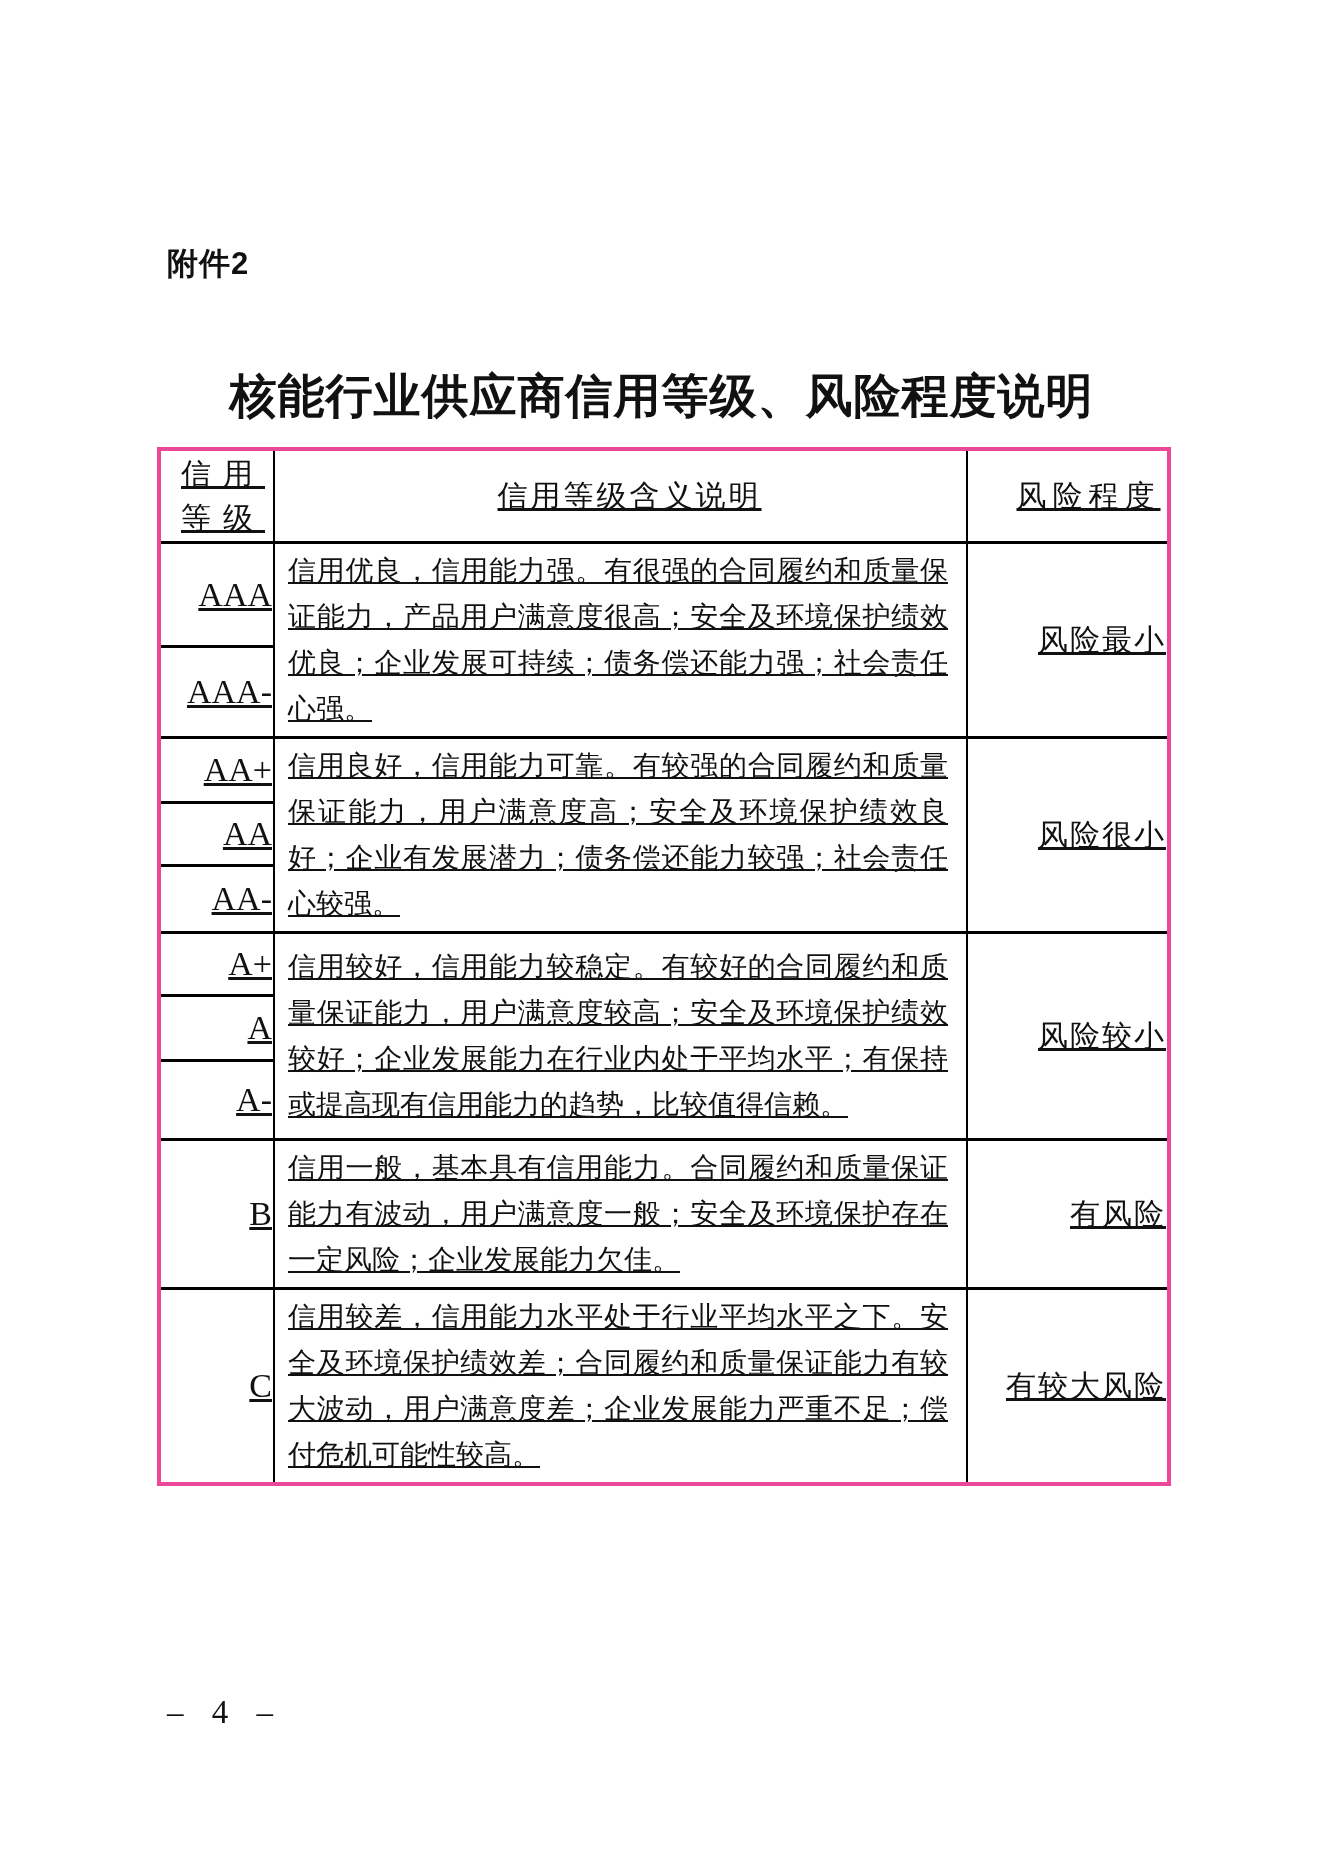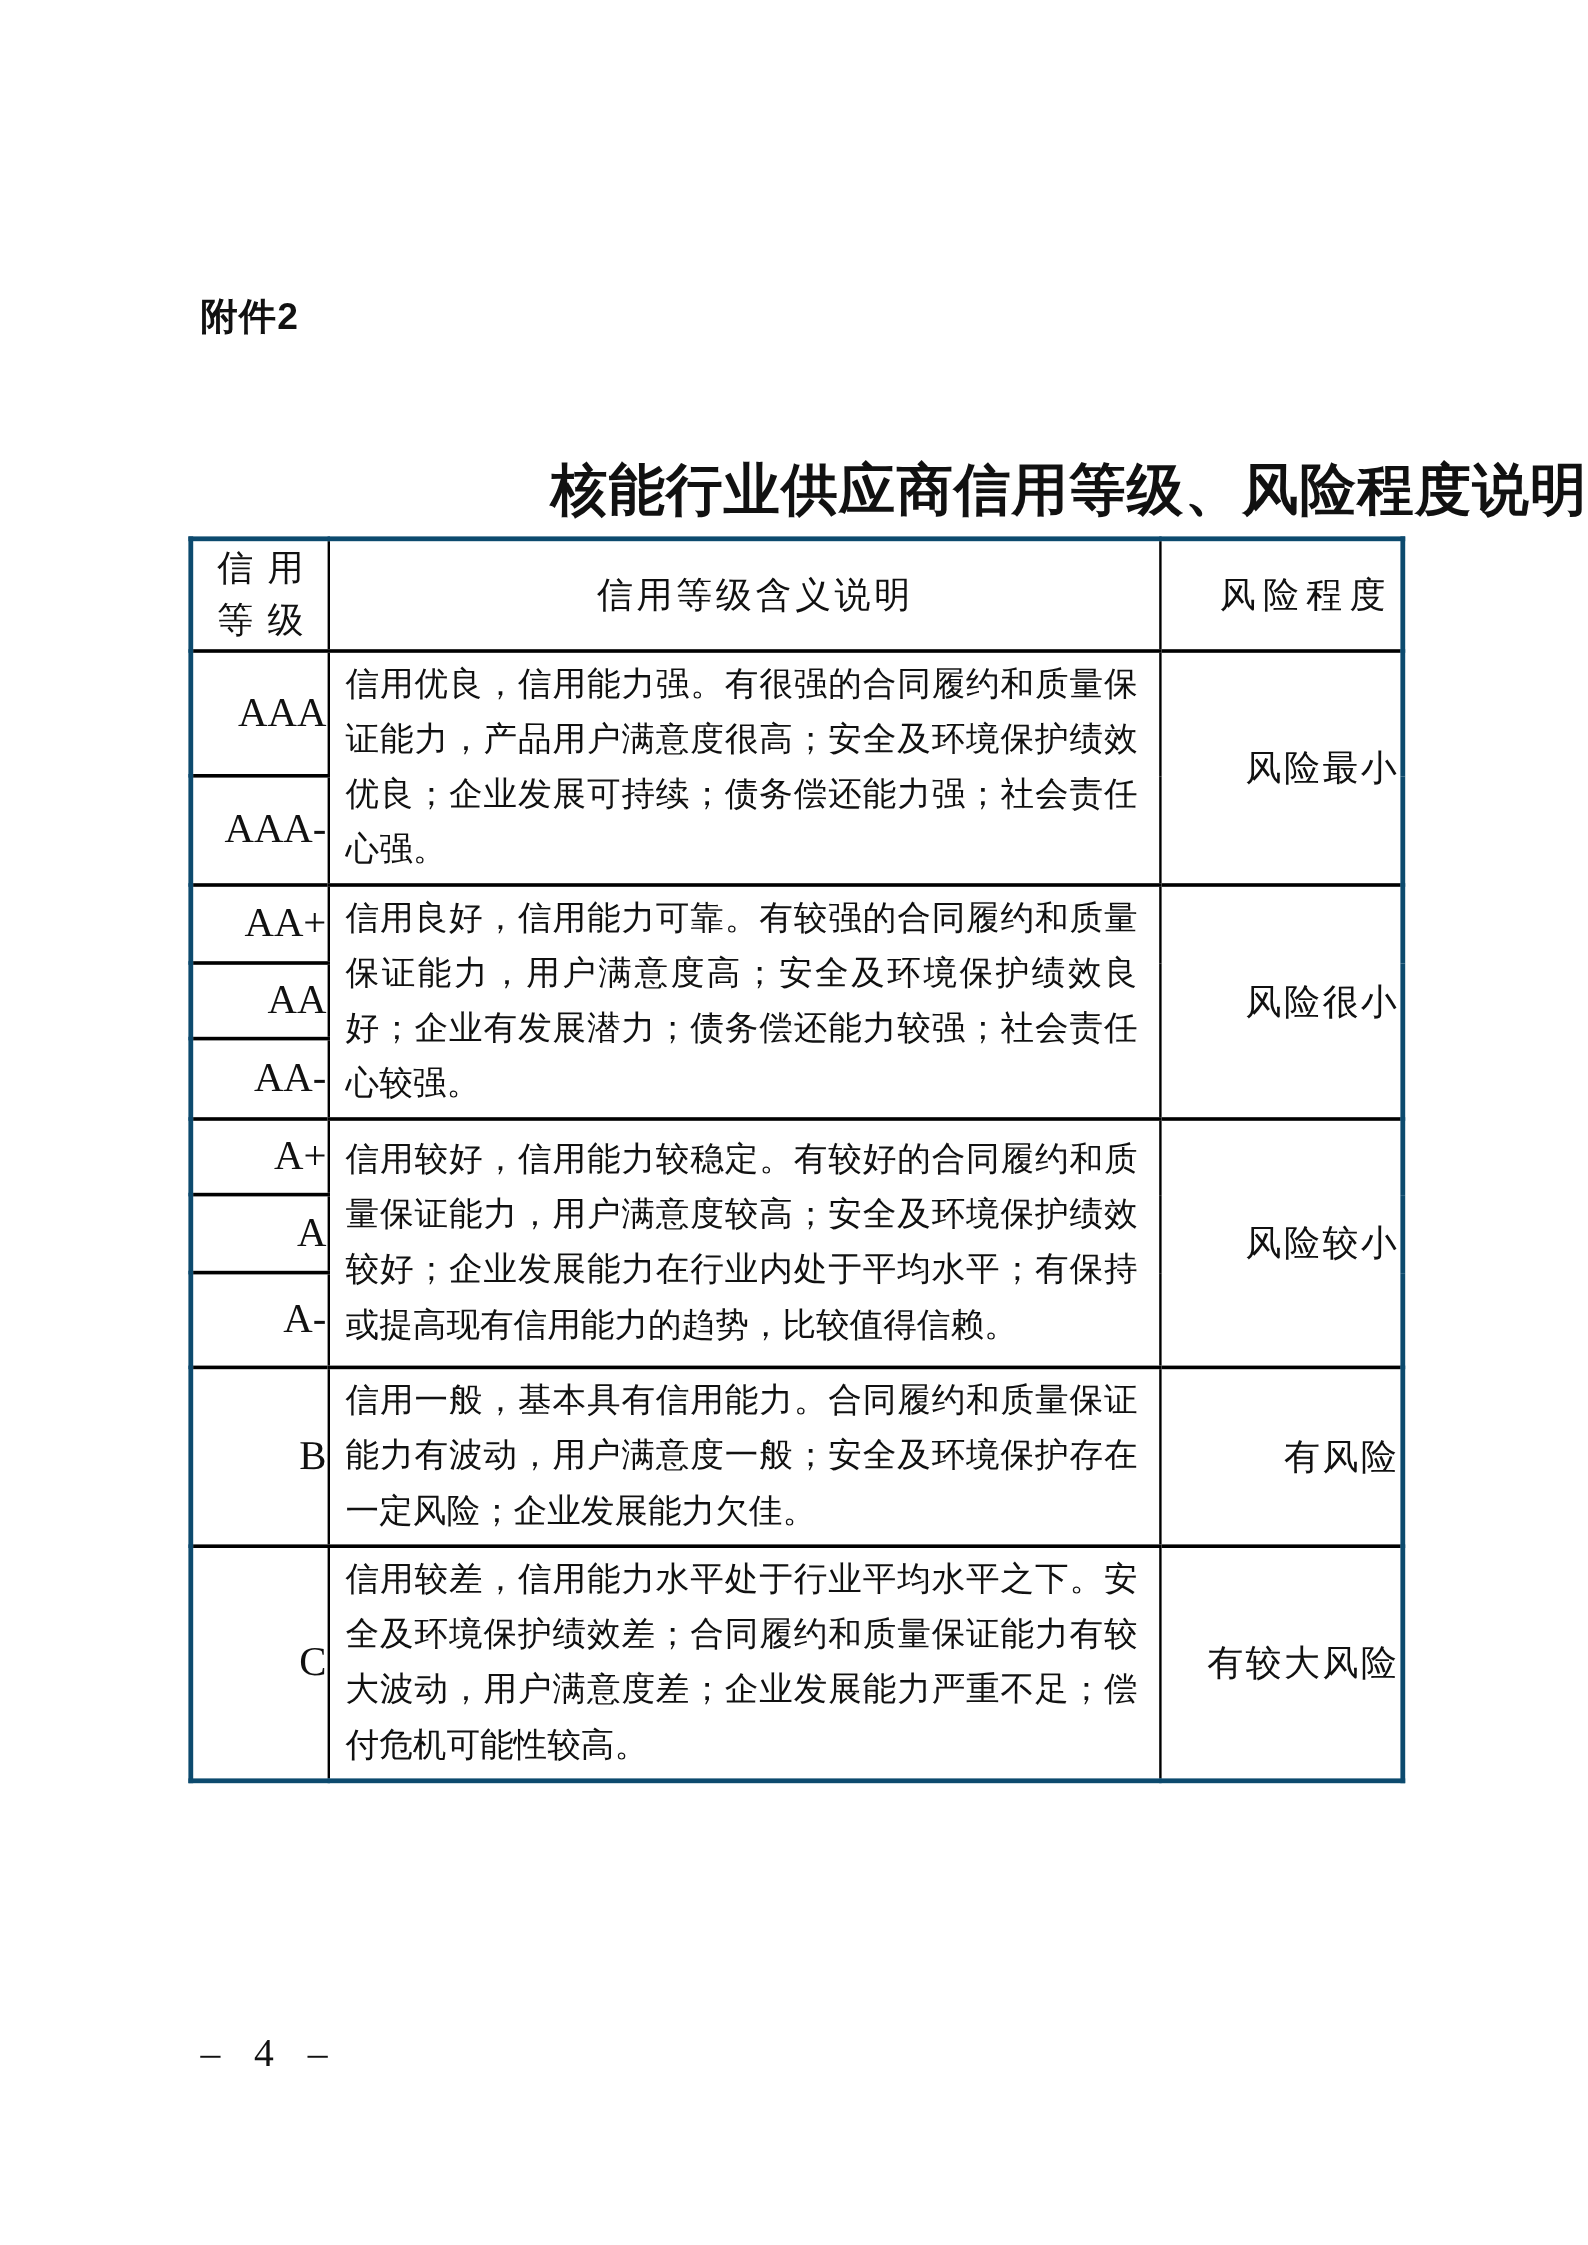--- a/index.html
+++ b/index.html
@@ -19,38 +19,39 @@
     top: 243px;
     font-size: 31px;
     font-weight: 600;
     font-family: "Liberation Sans", "DejaVu Sans", sans-serif;
     letter-spacing: 1px;
   }
 
   .doc-title {
     position: absolute;
     left: 0;
-    top: 377px;
+    top: 365px;
     width: 100%;
-    text-align: right;
+    text-align: center;
     font-size: 47px;
     font-weight: 700;
     font-family: "Liberation Serif", "DejaVu Serif", serif;
     letter-spacing: 1px;
     margin: 0;
   }
 
   table.rating-table {
     position: absolute;
     left: 157px;
     top: 447px;
     width: 1010px;
     border-collapse: collapse;
     table-layout: fixed;
-    border: 4px solid #0c4a6e;
+    border: 4px solid #ec4899;
+    text-decoration: underline;
   }
   .rating-table td {
     border-left: 2px solid #000;
     border-right: 2px solid #000;
     border-top: 3px solid #000;
     border-bottom: 3px solid #000;
     vertical-align: middle;
     overflow: hidden;
   }
 

